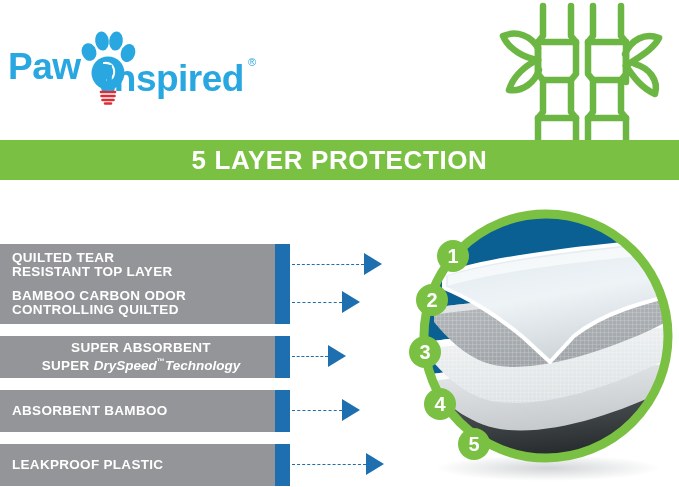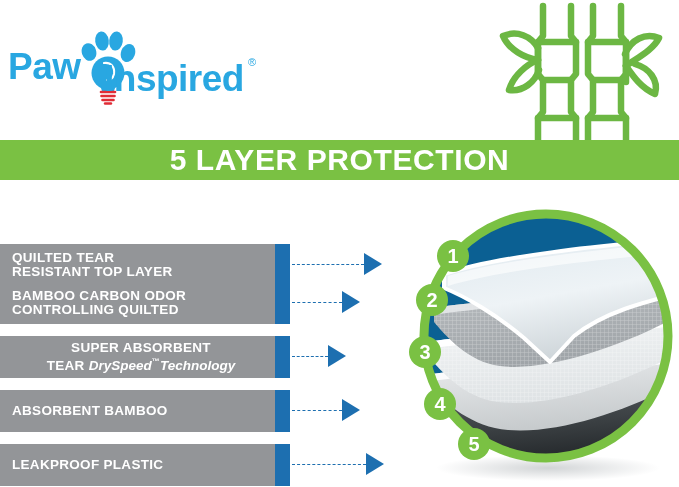--- a/index.html
+++ b/index.html
@@ -69,21 +69,21 @@
     position: absolute;
     left: 0; top: 140px;
     width: 679px; height: 40px;
     background: #7ac143;
     display: flex;
     align-items: center;
     justify-content: center;
   }
   #banner-title {
     color: #ffffff;
-    font-size: 30px;
+    font-size: 26px;
     font-weight: bold;
     letter-spacing: 0.6px;
     white-space: nowrap;
   }
 
   
   #rows-area {
     position: absolute;
     left: 0; top: 228px;
     width: 420px; height: 240px;
@@ -245,21 +245,21 @@
     </div>
     <div class="row-dash" style="width:50px;"></div>
     <div class="row-arrow" style="left:342px;"></div>
   </div>
 
   <div class="row" style="top:108px;text-align:center;">
     <div class="row-bar">
       <div class="row-accent"></div>
       <div class="row-text">
         <div class="row-line">SUPER ABSORBENT</div>
-        <div class="row-line"><span>TEAR </span><span class="ital">DrySpeed</span><span class="tm">™</span><span class="ital">Technology</span></div>
+        <div class="row-line"><span>SUPER </span><span class="ital">DrySpeed</span><span class="tm">™</span><span class="ital">Technology</span></div>
       </div>
     </div>
     <div class="row-dash" style="width:36px;"></div>
     <div class="row-arrow" style="left:328px;"></div>
   </div>
 
   <div class="row" style="top:162px;">
     <div class="row-bar">
       <div class="row-accent"></div>
       <div class="row-text">

